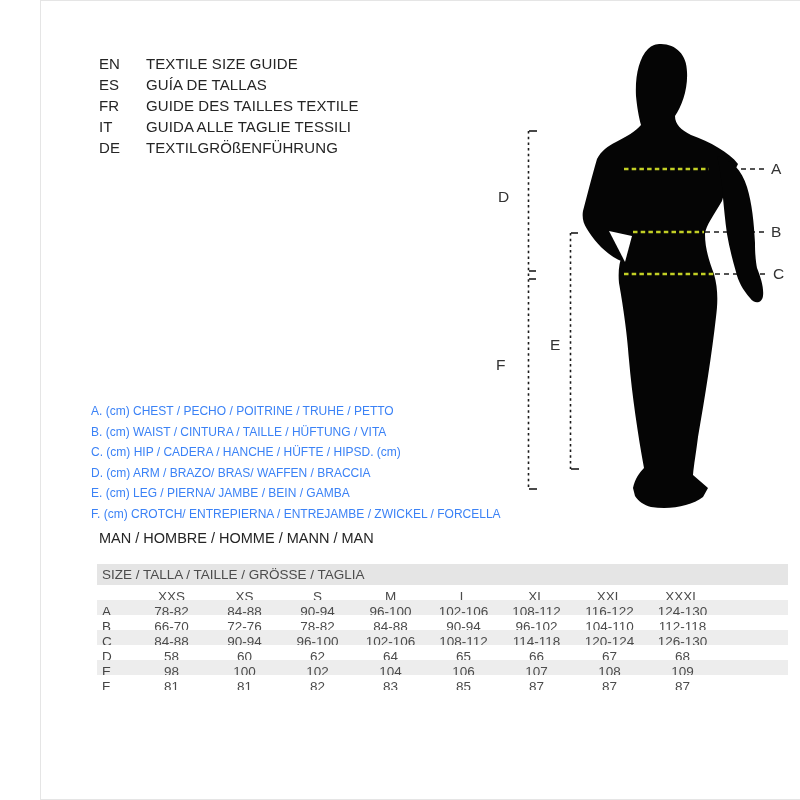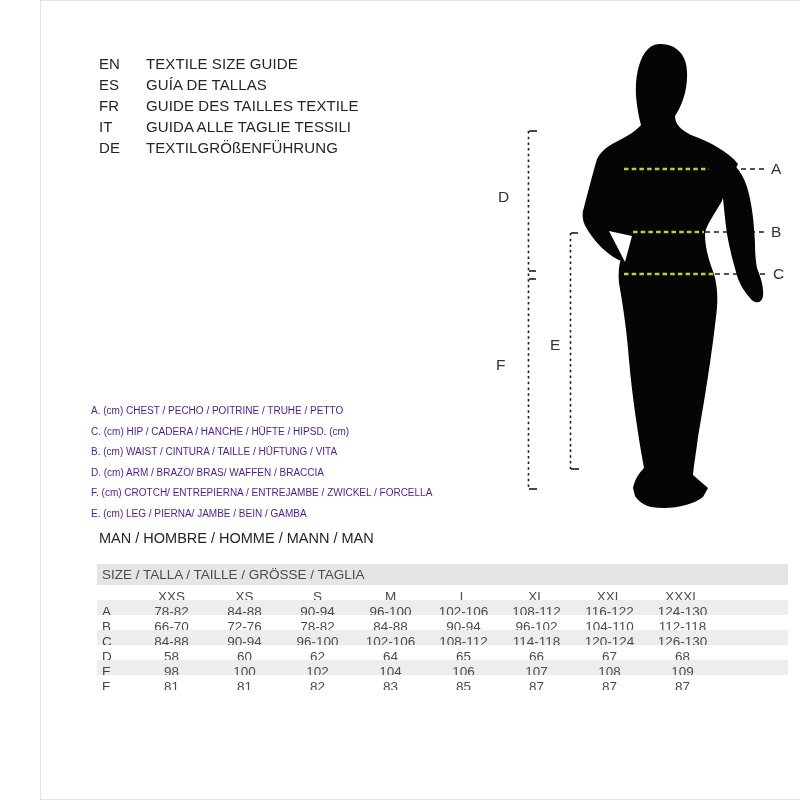--- a/index.html
+++ b/index.html
@@ -8,21 +8,21 @@
     border:1px solid #e5e5e5;box-sizing:border-box;overflow:hidden;
     font-family:"Liberation Sans",sans-serif;color:#262626;margin-left:40px;
   }
   .figure-svg{position:absolute;left:0;top:0;width:800px;height:800px;}
 
   .lang-block{position:absolute;left:58px;top:52px;}
   .lang-row{display:flex;height:21px;line-height:21px;font-size:15px;color:#252525;letter-spacing:.1px;}
   .lang-code{width:47px;flex:0 0 47px;}
 
   .desc-block{position:absolute;left:50px;top:400px;}
-  .desc-row{height:20.5px;line-height:20.5px;font-size:10px;color:#4c1d95;white-space:nowrap;}
+  .desc-row{height:20.5px;line-height:20.5px;font-size:12px;color:#3b82f6;white-space:nowrap;}
 
   .man-line{position:absolute;left:58px;top:529px;font-size:14.5px;color:#252525;}
 
   .size-table{position:absolute;left:56px;top:563px;width:691px;font-size:13.5px;}
   .size-header{height:21px;line-height:21px;background:#e5e5e5;color:#4c4c4c;padding-left:5px;}
   .t-row{display:grid;grid-template-columns:38px repeat(8,73px) 1fr;height:15px;line-height:23px;color:#4c4c4c;}
   .t-row > div{text-align:center;overflow:hidden;}
   .t-row > .rowkey{text-align:left;padding-left:5px;color:#454545;}
   .stripe{background:#ededed;}
 </style>
@@ -121,25 +121,25 @@
     <text x="730" y="173" font-size="15.5" fill="#333333">A</text>
     <text x="730" y="236" font-size="15.5" fill="#333333">B</text>
     <text x="732" y="278" font-size="15.5" fill="#333333">C</text>
     <text x="457" y="201" font-size="15.5" fill="#333333">D</text>
     <text x="509" y="349" font-size="15.5" fill="#333333">E</text>
     <text x="455" y="369" font-size="15.5" fill="#333333">F</text>
   </svg>
 
   <div class="desc-block">
     <div class="desc-row">A. (cm) CHEST / PECHO / POITRINE / TRUHE / PETTO</div>
+    <div class="desc-row">B. (cm) WAIST / CINTURA / TAILLE / HÜFTUNG / VITA</div>
     <div class="desc-row">C. (cm) HIP / CADERA / HANCHE / HÜFTE / HIPSD. (cm)</div>
-    <div class="desc-row">B. (cm) WAIST / CINTURA / TAILLE / HÜFTUNG / VITA</div>
     <div class="desc-row">D. (cm) ARM / BRAZO/ BRAS/ WAFFEN / BRACCIA</div>
+    <div class="desc-row">E. (cm) LEG / PIERNA/ JAMBE / BEIN / GAMBA</div>
     <div class="desc-row">F. (cm) CROTCH/ ENTREPIERNA / ENTREJAMBE / ZWICKEL / FORCELLA</div>
-    <div class="desc-row">E. (cm) LEG / PIERNA/ JAMBE / BEIN / GAMBA</div>
   </div>
 
   <div class="man-line">MAN / HOMBRE / HOMME / MANN / MAN</div>
 
   <div class="size-table">
     <div class="size-header">SIZE / TALLA / TAILLE / GRÖSSE / TAGLIA</div>
 
     <div class="t-row">
       <div class="rowkey"></div>
       <div>XXS</div>

